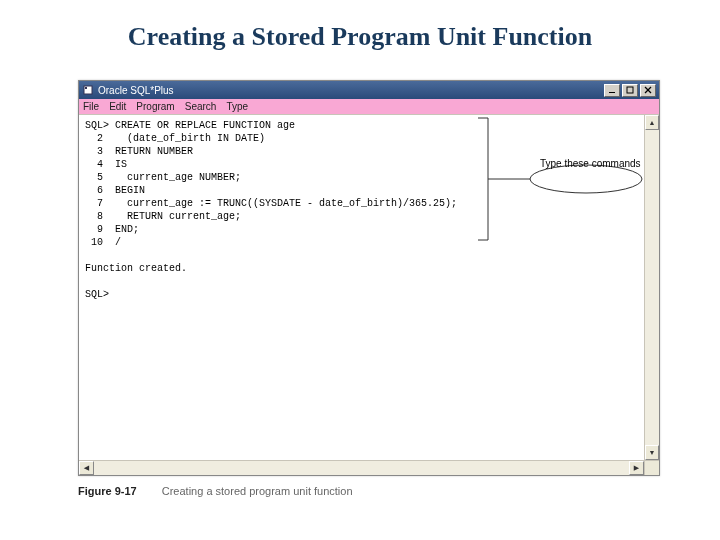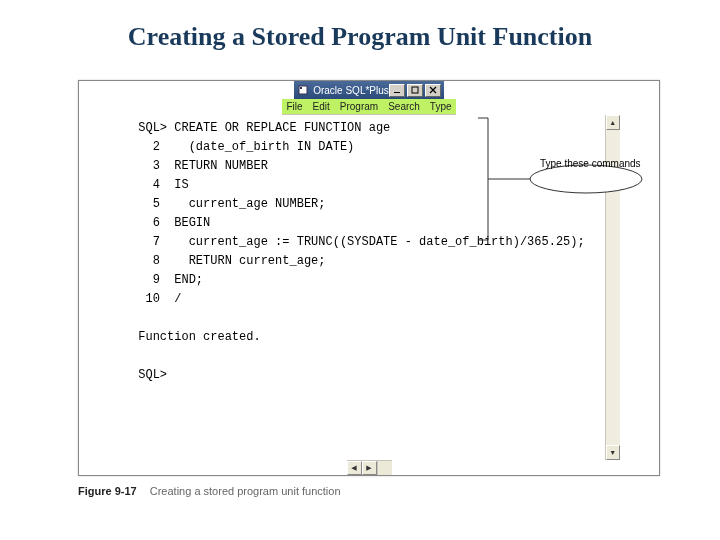--- a/index.html
+++ b/index.html
@@ -25,21 +25,20 @@
     position: absolute;
     top: 80px;
     left: 78px;
     width: 582px;
     height: 396px;
     border: 1px solid #888;
     background: #fff;
     box-shadow: 0 0 2px rgba(0,0,0,0.2);
     display: flex;
     flex-direction: column;
-    align-items: center;
   }
   .titlebar {
     height: 18px;
     background: linear-gradient(#4a6a9a, #2a4a7a);
     display: flex;
     align-items: center;
     padding: 0 3px;
     color: #fff;
     font-family: Tahoma, Arial, sans-serif;
     font-size: 10px;
@@ -56,42 +55,42 @@
     background: #d4d0c8;
     border: 1px solid #fff;
     border-right-color: #666;
     border-bottom-color: #666;
     display: flex; align-items: center; justify-content: center;
     font-size: 8px;
     color: #000;
   }
   .menubar {
     height: 16px;
-    background: #bef264;
+    background: #f9a8d4;
     display: flex;
     align-items: center;
     padding: 0 4px;
     gap: 10px;
     font-family: Tahoma, Arial, sans-serif;
     font-size: 10px;
     color: #222;
     border-bottom: 1px solid #c8c4b8;
   }
   .client-wrap {
     flex: 1;
     display: flex;
     background: #fff;
     position: relative;
   }
   .client-area {
     flex: 1;
-    padding: 4px 20px;
+    padding: 4px 6px;
     font-family: "Courier New", monospace;
-    font-size: 12px;
-    line-height: 19px;
+    font-size: 10px;
+    line-height: 13px;
     color: #000;
     white-space: pre;
     position: relative;
   }
   .vscroll {
     width: 15px;
     background: #ece9d8;
     border-left: 1px solid #c8c4b8;
     display: flex;
     flex-direction: column;
@@ -137,21 +136,21 @@
     color: #000;
   }
   .caption {
     position: absolute;
     top: 485px;
     left: 78px;
     font-family: Verdana, Arial, sans-serif;
     font-size: 11px;
     color: #666;
   }
-  .caption b { color: #222; margin-right: 10px; }
+  .caption b { color: #222; margin-right: 22px; }
 </style>
 </head>
 <body>
 
 <div class="slide-title">Creating a Stored Program Unit Function</div>
 
 <div class="sqlplus-window">
   <div class="titlebar">
     <span class="titlebar-icon">
       <svg width="10" height="10" viewBox="0 0 10 10">

